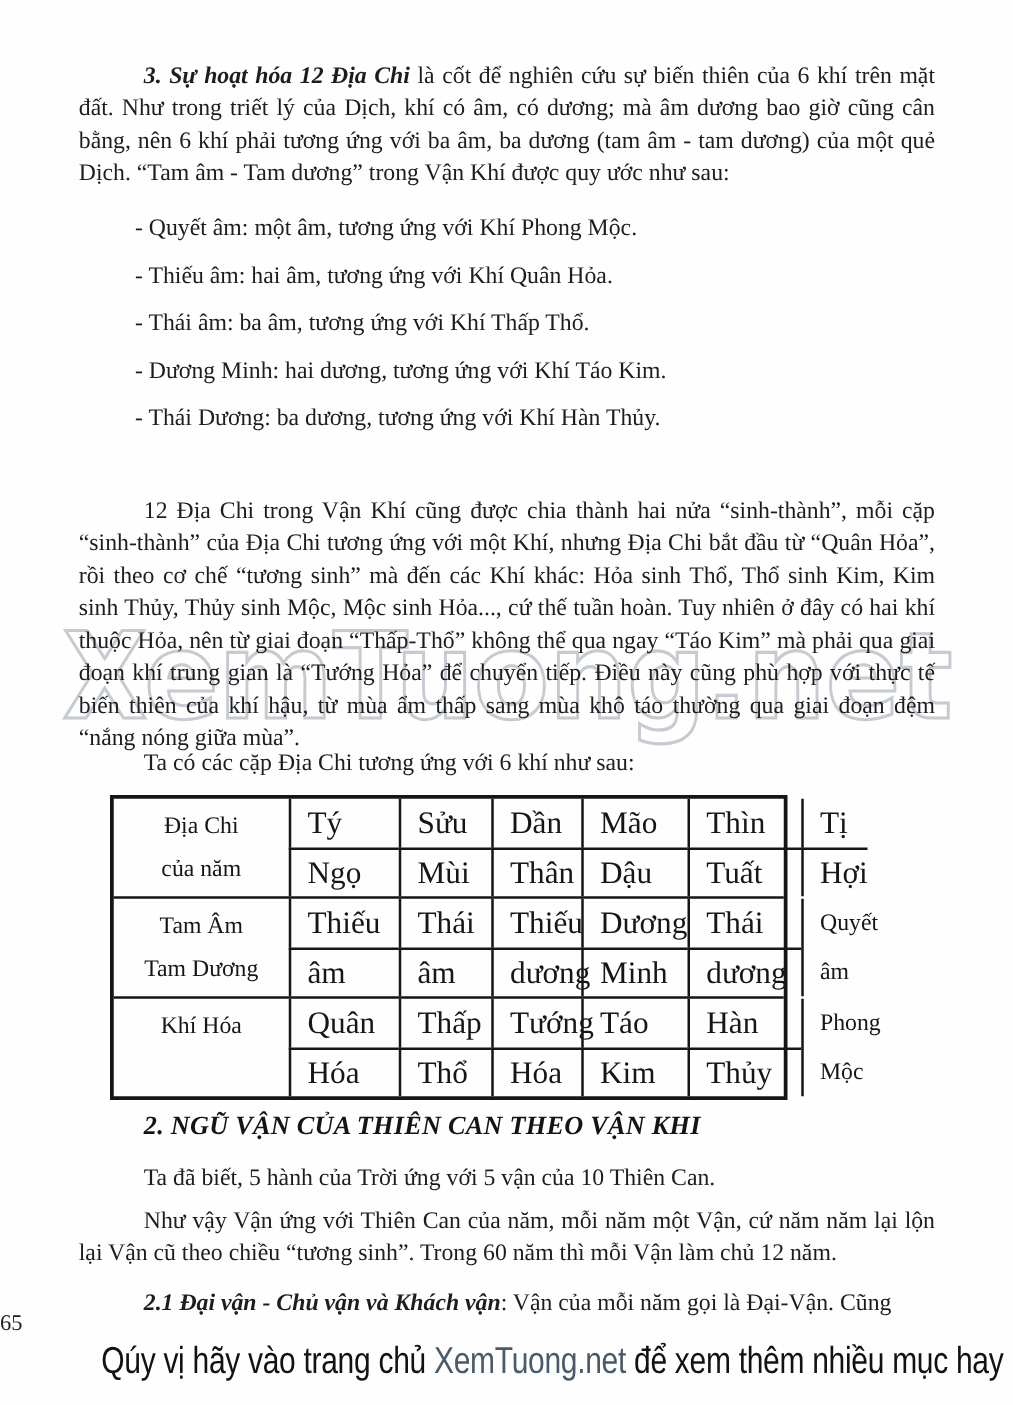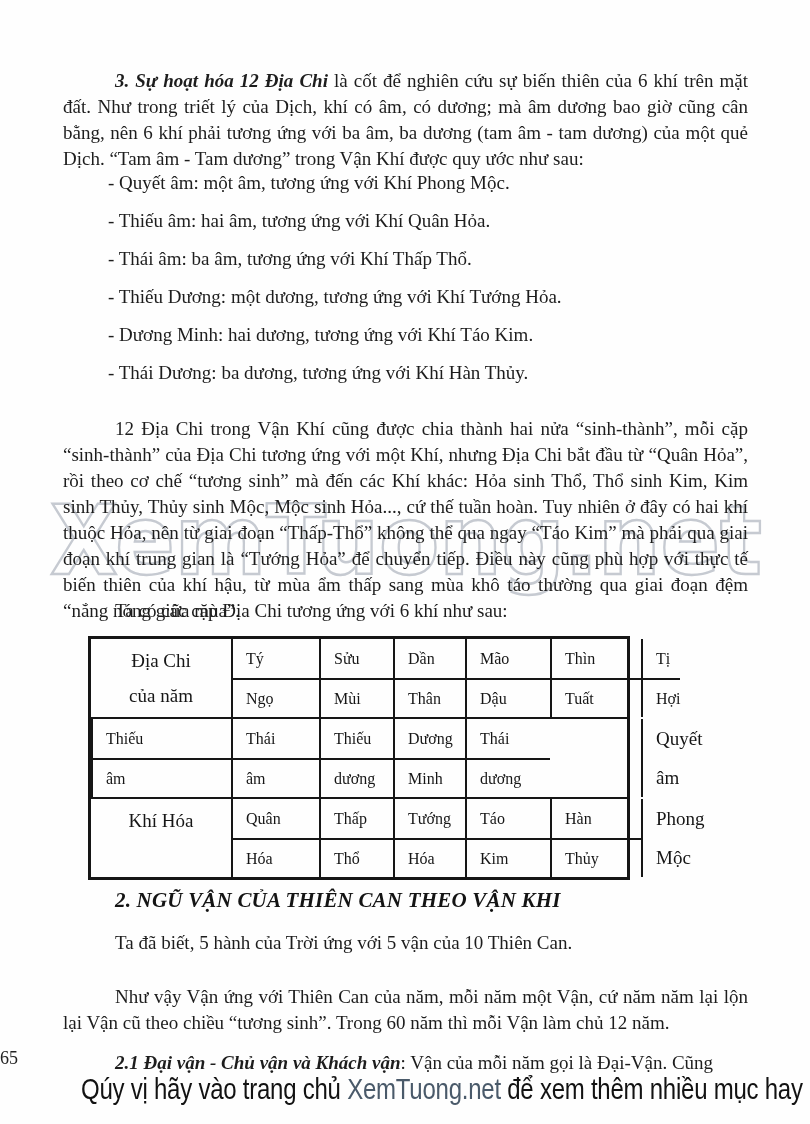--- a/index.html
+++ b/index.html
@@ -5,34 +5,34 @@
   * { margin:0; padding:0; box-sizing:border-box; }
   html,body { width:810px; height:1124px; background:#ffffff; overflow:hidden; }
   body { font-family:"Liberation Serif", serif; color:#1d1d1d; }
   .page { position:relative; width:810px; height:1124px; background:#fefefe; }
 
   
   .watermark-svg { position:absolute; left:44px; top:468px; width:724px; height:165px; z-index:0; }
 
   .content-block { position:absolute; left:63px; width:685px; z-index:1; }
 
-  .para { font-size:19px; line-height:26px; text-align:justify;margin-top:20px; }
+  .para { font-size:19px; line-height:26px; text-align:justify; }
   .para.indent { text-indent:52px; }
   .lead-bi { font-weight:bold; font-style:italic; }
 
   .list-block { position:absolute; left:63px; width:685px; z-index:1; }
   .list-item { font-size:19px; line-height:25px; margin-bottom:13px; padding-left:45px; }
 
   .single-line { font-size:19px; line-height:25px; text-indent:52px; text-align:left; }
 
   
   .vk-table { position:absolute; left:88px; top:636px; width:542px; border:3px solid #161616; background:transparent; z-index:1; }
   .grp { display:grid; grid-template-columns:140px 88px 74px 72px 85px 91px 1fr; grid-template-rows:39px 39px; border-top:2px solid #161616; }
   .grp:first-child { border-top:none; }
-  .c { border-left:2px solid #161616; display:flex; align-items:center; padding-left:13px; font-size:16px; color:#161616; }
+  .c { border-left:2px solid #161616; display:flex; align-items:center; padding-left:13px; font-size:25px; color:#161616; }
   .c.sub-bottom { border-top:2px solid #161616; }
   .label-cell { grid-column:1; grid-row:1 / 3; display:flex; flex-direction:column; justify-content:space-around; align-items:center; text-align:center; font-size:19px; color:#161616; padding:4px 2px; }
   .label-cell span { display:block; min-height:22px; }
   .merged-cell { grid-row:1 / 3; display:flex; flex-direction:column; justify-content:space-around; align-items:flex-start; padding-left:13px; border-left:2px solid #161616; font-size:19px; color:#161616; }
 
   .heading2 { position:absolute; left:63px; width:685px; font-size:21px; font-weight:bold; font-style:italic; color:#141414; z-index:1; text-indent:52px; letter-spacing:0.2px; }
 
   .page-number { position:absolute; left:0; top:1048px; width:810px; text-align:left; font-size:18px; color:#222; z-index:1; }
 
   .footer { position:absolute; left:0; top:1072px; width:810px; text-align:center; font-family:"Liberation Sans", sans-serif; font-size:30px; font-weight:400; color:#121212; transform:scaleX(0.80); transform-origin:50% 50%; white-space:nowrap; z-index:1; letter-spacing:-0.3px; }
@@ -45,21 +45,20 @@
   <svg class="watermark-svg" viewBox="0 0 724 165">
     <text x="362" y="106" text-anchor="middle" font-family="DejaVu Sans, sans-serif" font-size="96" font-weight="bold" fill="none" stroke-width="2.5" textLength="712" lengthAdjust="spacingAndGlyphs" stroke="#c6cad1">XemTuong.net</text>
   </svg>
 
   <p class="content-block para indent" style="top:48px;"><span class="lead-bi">3. Sự hoạt hóa 12 Địa Chi</span><span> là cốt để nghiên cứu sự biến thiên của 6 khí trên mặt đất. Như trong triết lý của Dịch, khí có âm, có dương; mà âm dương bao giờ cũng cân bằng, nên 6 khí phải tương ứng với ba âm, ba dương (tam âm - tam dương) của một quẻ Dịch. “Tam âm - Tam dương” trong Vận Khí được quy ước như sau:</span></p>
 
   <div class="list-block" style="top:170px;">
     <div class="list-item">- Quyết âm: một âm, tương ứng với Khí Phong Mộc.</div>
     <div class="list-item">- Thiếu âm: hai âm, tương ứng với Khí Quân Hỏa.</div>
     <div class="list-item">- Thái âm: ba âm, tương ứng với Khí Thấp Thổ.</div>
-    <div class="list-item">- Thiếu Dương: một dương, tương ứng với Khí Tướng Hỏa.</div>
     <div class="list-item">- Dương Minh: hai dương, tương ứng với Khí Táo Kim.</div>
     <div class="list-item">- Thái Dương: ba dương, tương ứng với Khí Hàn Thủy.</div>
   </div>
 
   <p class="content-block para indent" style="top:396px;">12 Địa Chi trong Vận Khí cũng được chia thành hai nửa “sinh-thành”, mỗi cặp “sinh-thành” của Địa Chi tương ứng với một Khí, nhưng Địa Chi bắt đầu từ “Quân Hỏa”, rồi theo cơ chế “tương sinh” mà đến các Khí khác: Hỏa sinh Thổ, Thổ sinh Kim, Kim sinh Thủy, Thủy sinh Mộc, Mộc sinh Hỏa..., cứ thế tuần hoàn. Tuy nhiên ở đây có hai khí thuộc Hỏa, nên từ giai đoạn “Thấp-Thổ” không thể qua ngay “Táo Kim” mà phải qua giai đoạn khí trung gian là “Tướng Hỏa” để chuyển tiếp. Điều này cũng phù hợp với thực tế biến thiên của khí hậu, từ mùa ẩm thấp sang mùa khô táo thường qua giai đoạn đệm “nắng nóng giữa mùa”.</p>
 
   <p class="content-block single-line" style="top:598px;">Ta có các cặp Địa Chi tương ứng với 6 khí như sau:</p>
 
   <div class="vk-table">
 
@@ -76,20 +75,24 @@
       <div class="c" style="grid-row:1">Tị</div>
       <div class="c sub-bottom" style="grid-row:2;grid-column:2">Ngọ</div>
       <div class="c sub-bottom" style="grid-row:2">Mùi</div>
       <div class="c sub-bottom" style="grid-row:2">Thân</div>
       <div class="c sub-bottom" style="grid-row:2">Dậu</div>
       <div class="c sub-bottom" style="grid-row:2">Tuất</div>
       <div class="c sub-bottom" style="grid-row:2">Hợi</div>
     </div>
 
     <div class="grp">
+      <div class="label-cell">
+        <span>Tam Âm</span>
+        <span>Tam Dương</span>
+      </div>
       <div class="c" style="grid-row:1">Thiếu</div>
       <div class="c" style="grid-row:1">Thái</div>
       <div class="c" style="grid-row:1">Thiếu</div>
       <div class="c" style="grid-row:1">Dương</div>
       <div class="c" style="grid-row:1">Thái</div>
       <div class="merged-cell" style="grid-column:7">
         <span>Quyết</span>
         <span>âm</span>
       </div>
       <div class="c sub-bottom" style="grid-row:2;grid-column:2">âm</div>

